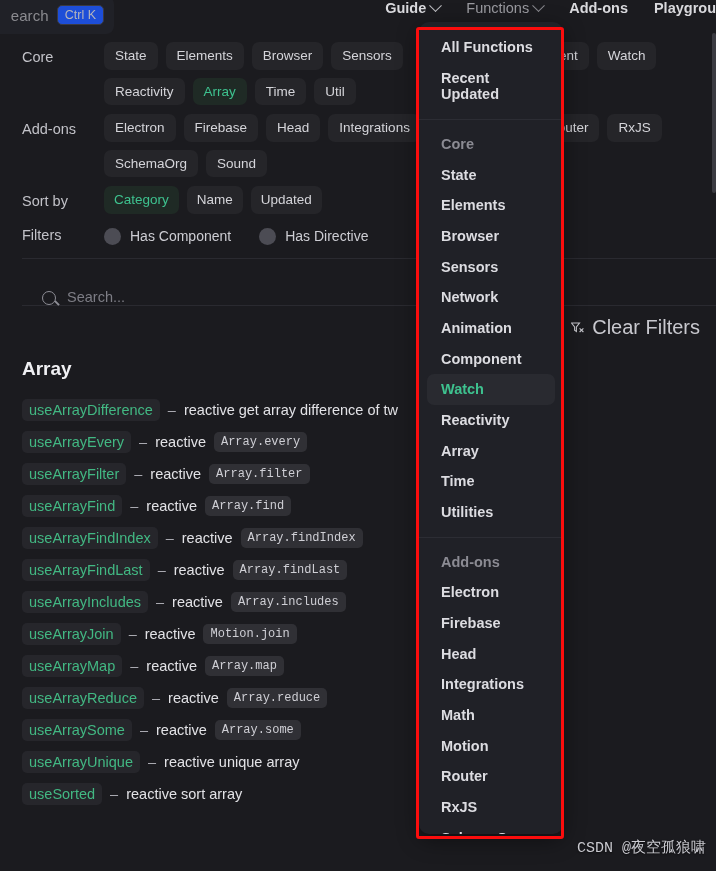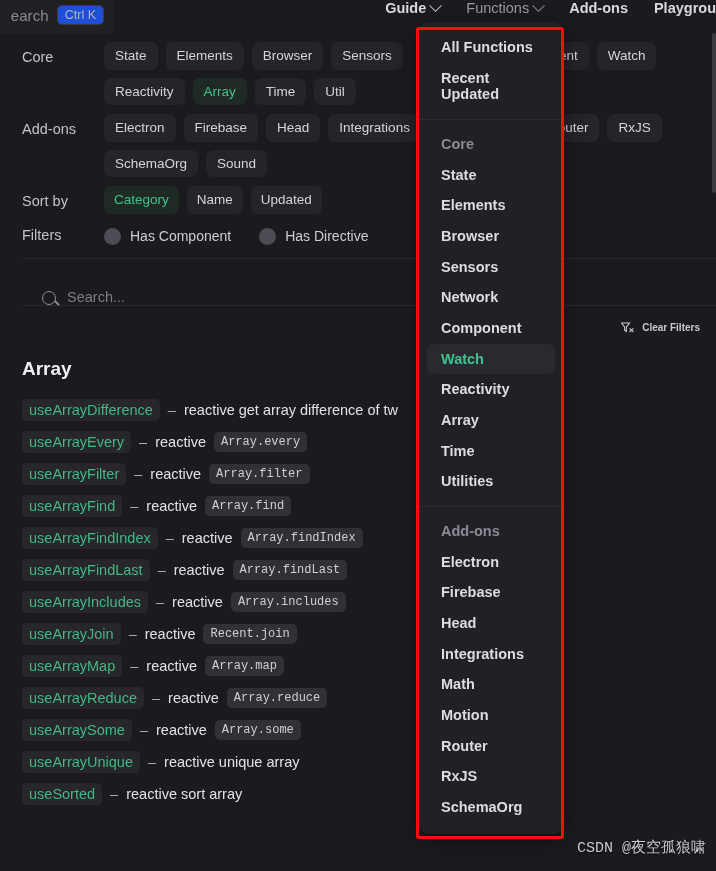--- a/index.html
+++ b/index.html
@@ -87,21 +87,21 @@
     right: -5px; bottom: 0px; transform: rotate(45deg);
   }
   .search-input-text { color: #7d7d85; font-size: 14.5px; }
 
   .clearbar {
     height: 44px; display: flex; align-items: center; justify-content: flex-end;
     width: 694px; padding-right: 6px;
   }
   .clear-btn {
     display: flex; align-items: center; gap: 7px;
-    color: #c8c8ce; font-size: 10px; padding: 5px 10px; border-radius: 6px; font-weight: bold;
+    color: #c8c8ce; font-size: 20px; padding: 5px 10px; border-radius: 6px;
   }
   .funnel { width: 14px; height: 12px; position: relative; flex: 0 0 14px; }
   .funnel svg { display: block; }
 
   
   .list-area { position: absolute; left: 22px; top: 358px; width: 400px; }
   .list-title { color: #f0f0f3; font-size: 19px; font-weight: bold; margin-bottom: 14px; }
   .fn-row { display: flex; align-items: center; gap: 2px; height: 32px; white-space: nowrap; }
   .fn-name {
     color: #42b883; font-size: 14.5px; background: #26262b;
@@ -302,21 +302,21 @@
     <div class="fn-row">
       <span class="fn-name">useArrayIncludes</span>
       <span class="fn-dash">–</span>
       <span class="fn-desc">reactive</span>
       <code class="fn-code">Array.includes</code>
     </div>
     <div class="fn-row">
       <span class="fn-name">useArrayJoin</span>
       <span class="fn-dash">–</span>
       <span class="fn-desc">reactive</span>
-      <code class="fn-code">Recent.join</code>
+      <code class="fn-code">Motion.join</code>
     </div>
     <div class="fn-row">
       <span class="fn-name">useArrayMap</span>
       <span class="fn-dash">–</span>
       <span class="fn-desc">reactive</span>
       <code class="fn-code">Array.map</code>
     </div>
     <div class="fn-row">
       <span class="fn-name">useArrayReduce</span>
       <span class="fn-dash">–</span>
@@ -347,20 +347,21 @@
       <div class="dd-item plain">Recent Updated</div>
 
       <div class="dd-sep"></div>
 
       <div class="dd-group">Core</div>
       <div class="dd-item">State</div>
       <div class="dd-item">Elements</div>
       <div class="dd-item">Browser</div>
       <div class="dd-item">Sensors</div>
       <div class="dd-item">Network</div>
+      <div class="dd-item">Animation</div>
       <div class="dd-item">Component</div>
       <div class="dd-item active">Watch</div>
       <div class="dd-item">Reactivity</div>
       <div class="dd-item">Array</div>
       <div class="dd-item">Time</div>
       <div class="dd-item">Utilities</div>
 
       <div class="dd-sep"></div>
 
       <div class="dd-group">Add-ons</div>

